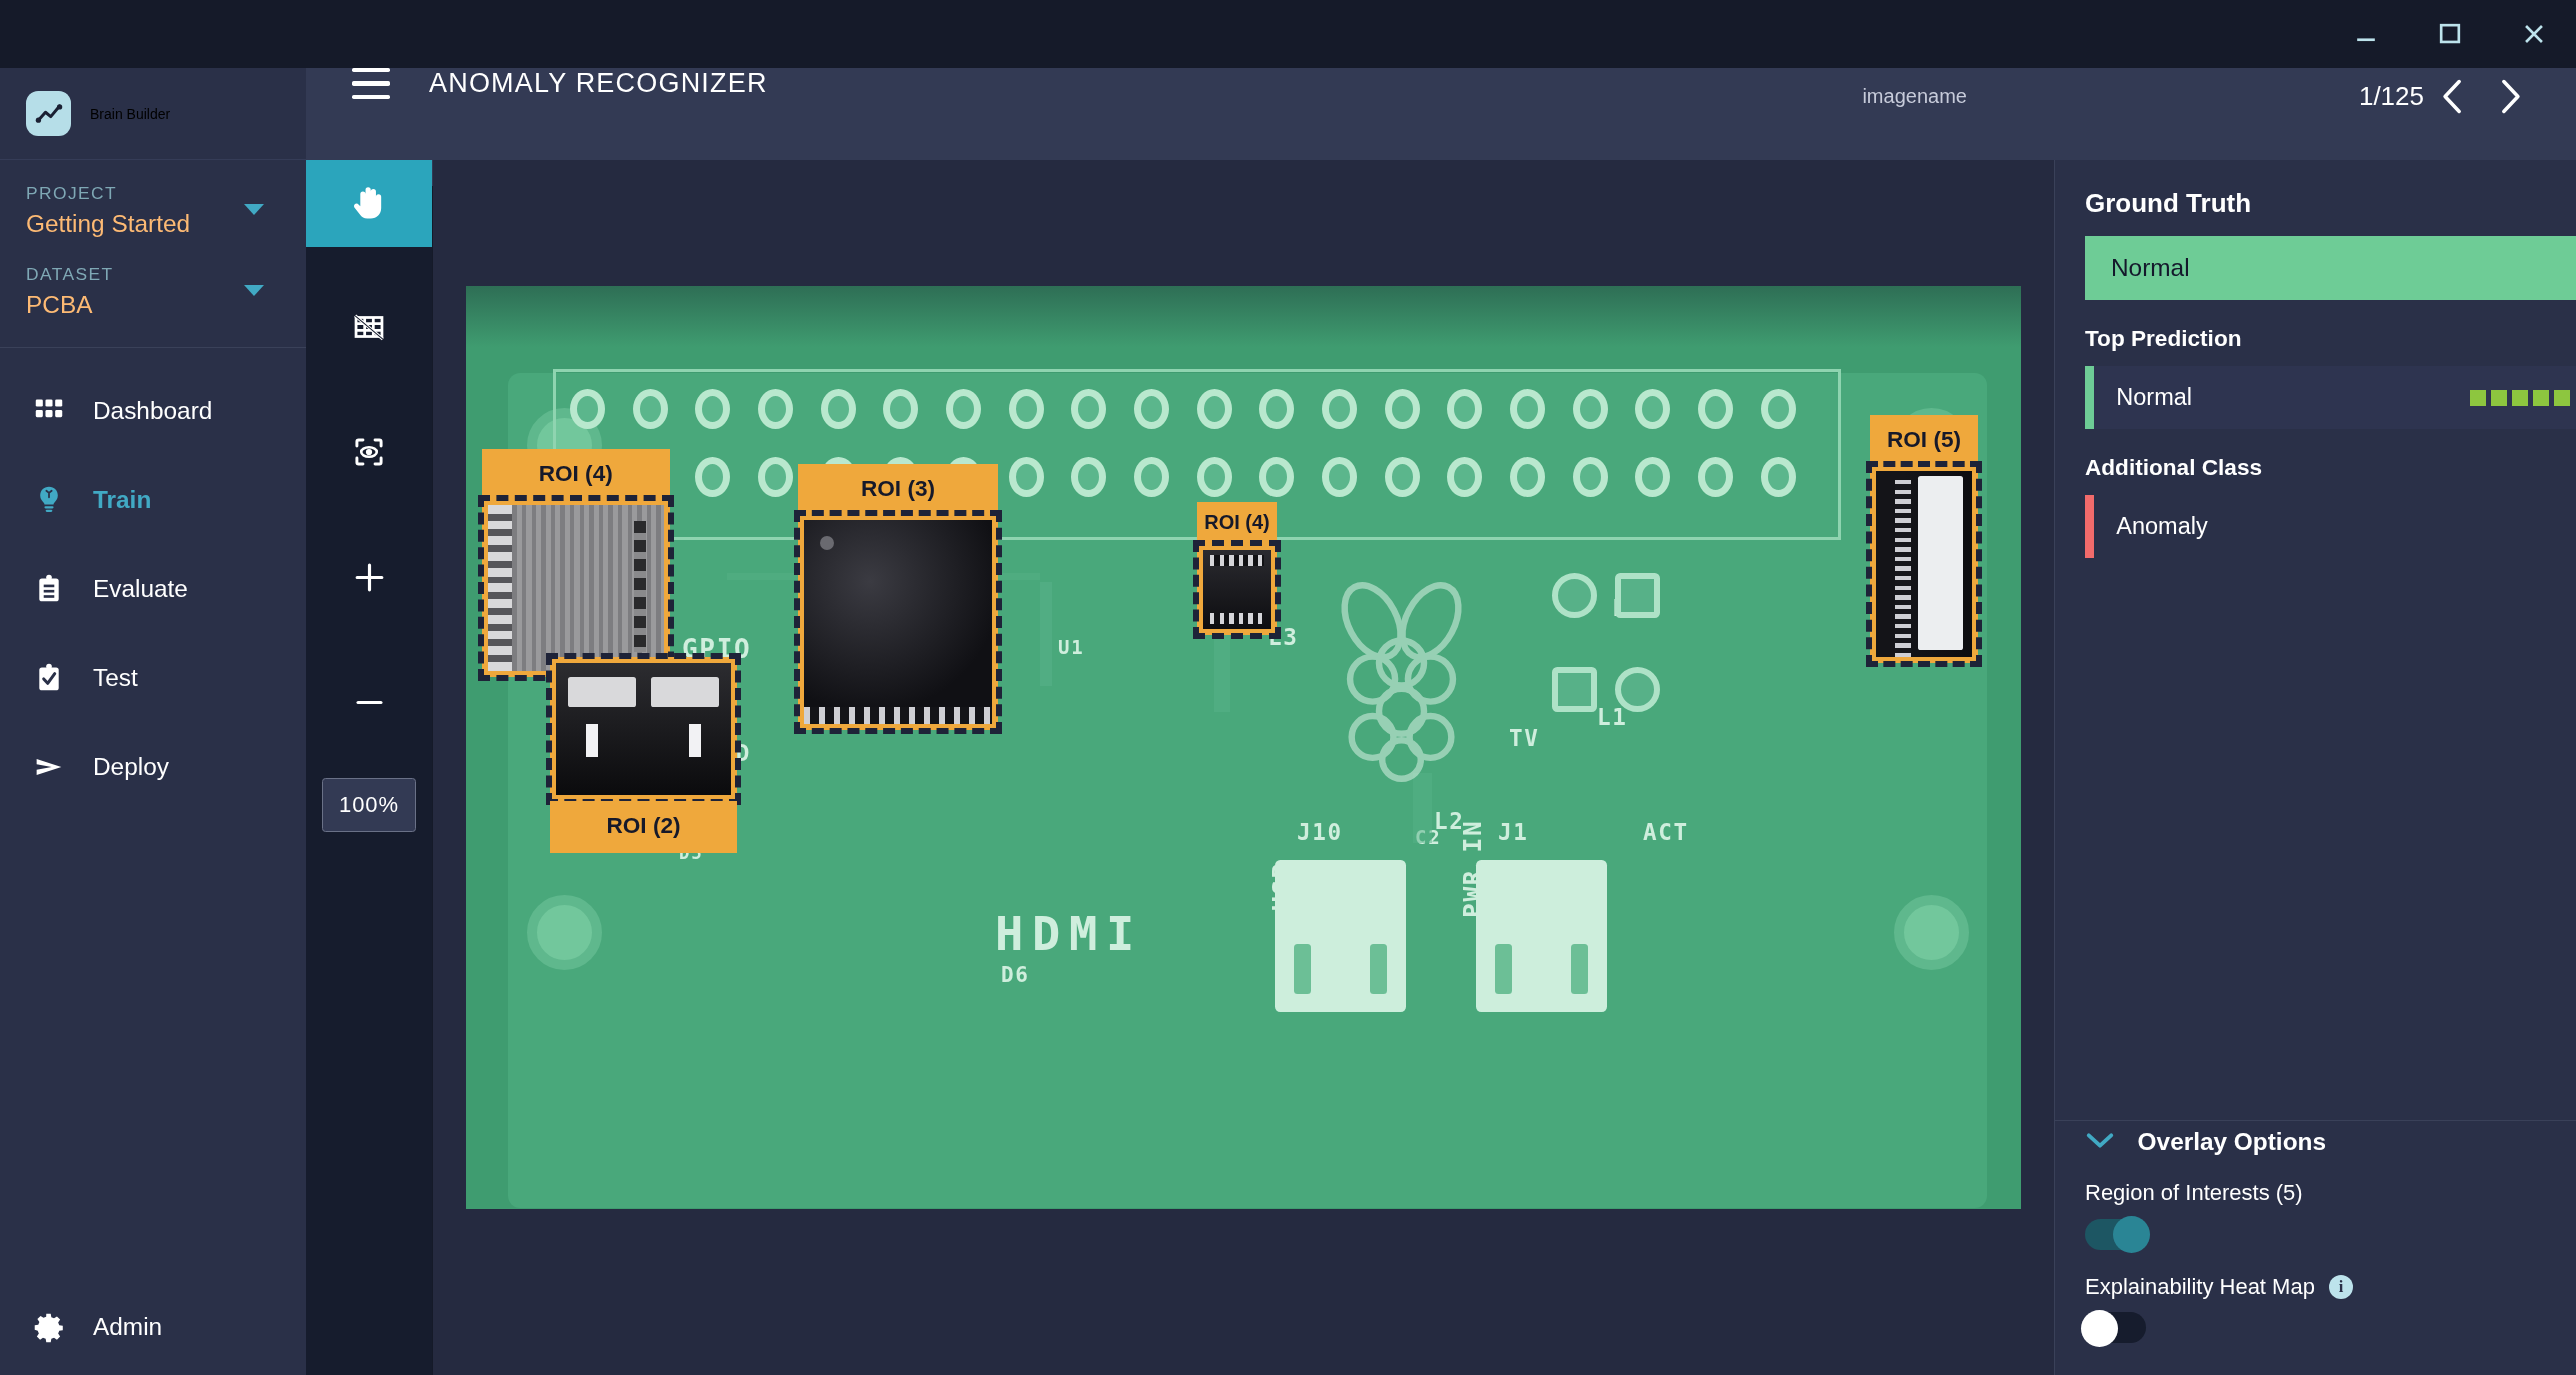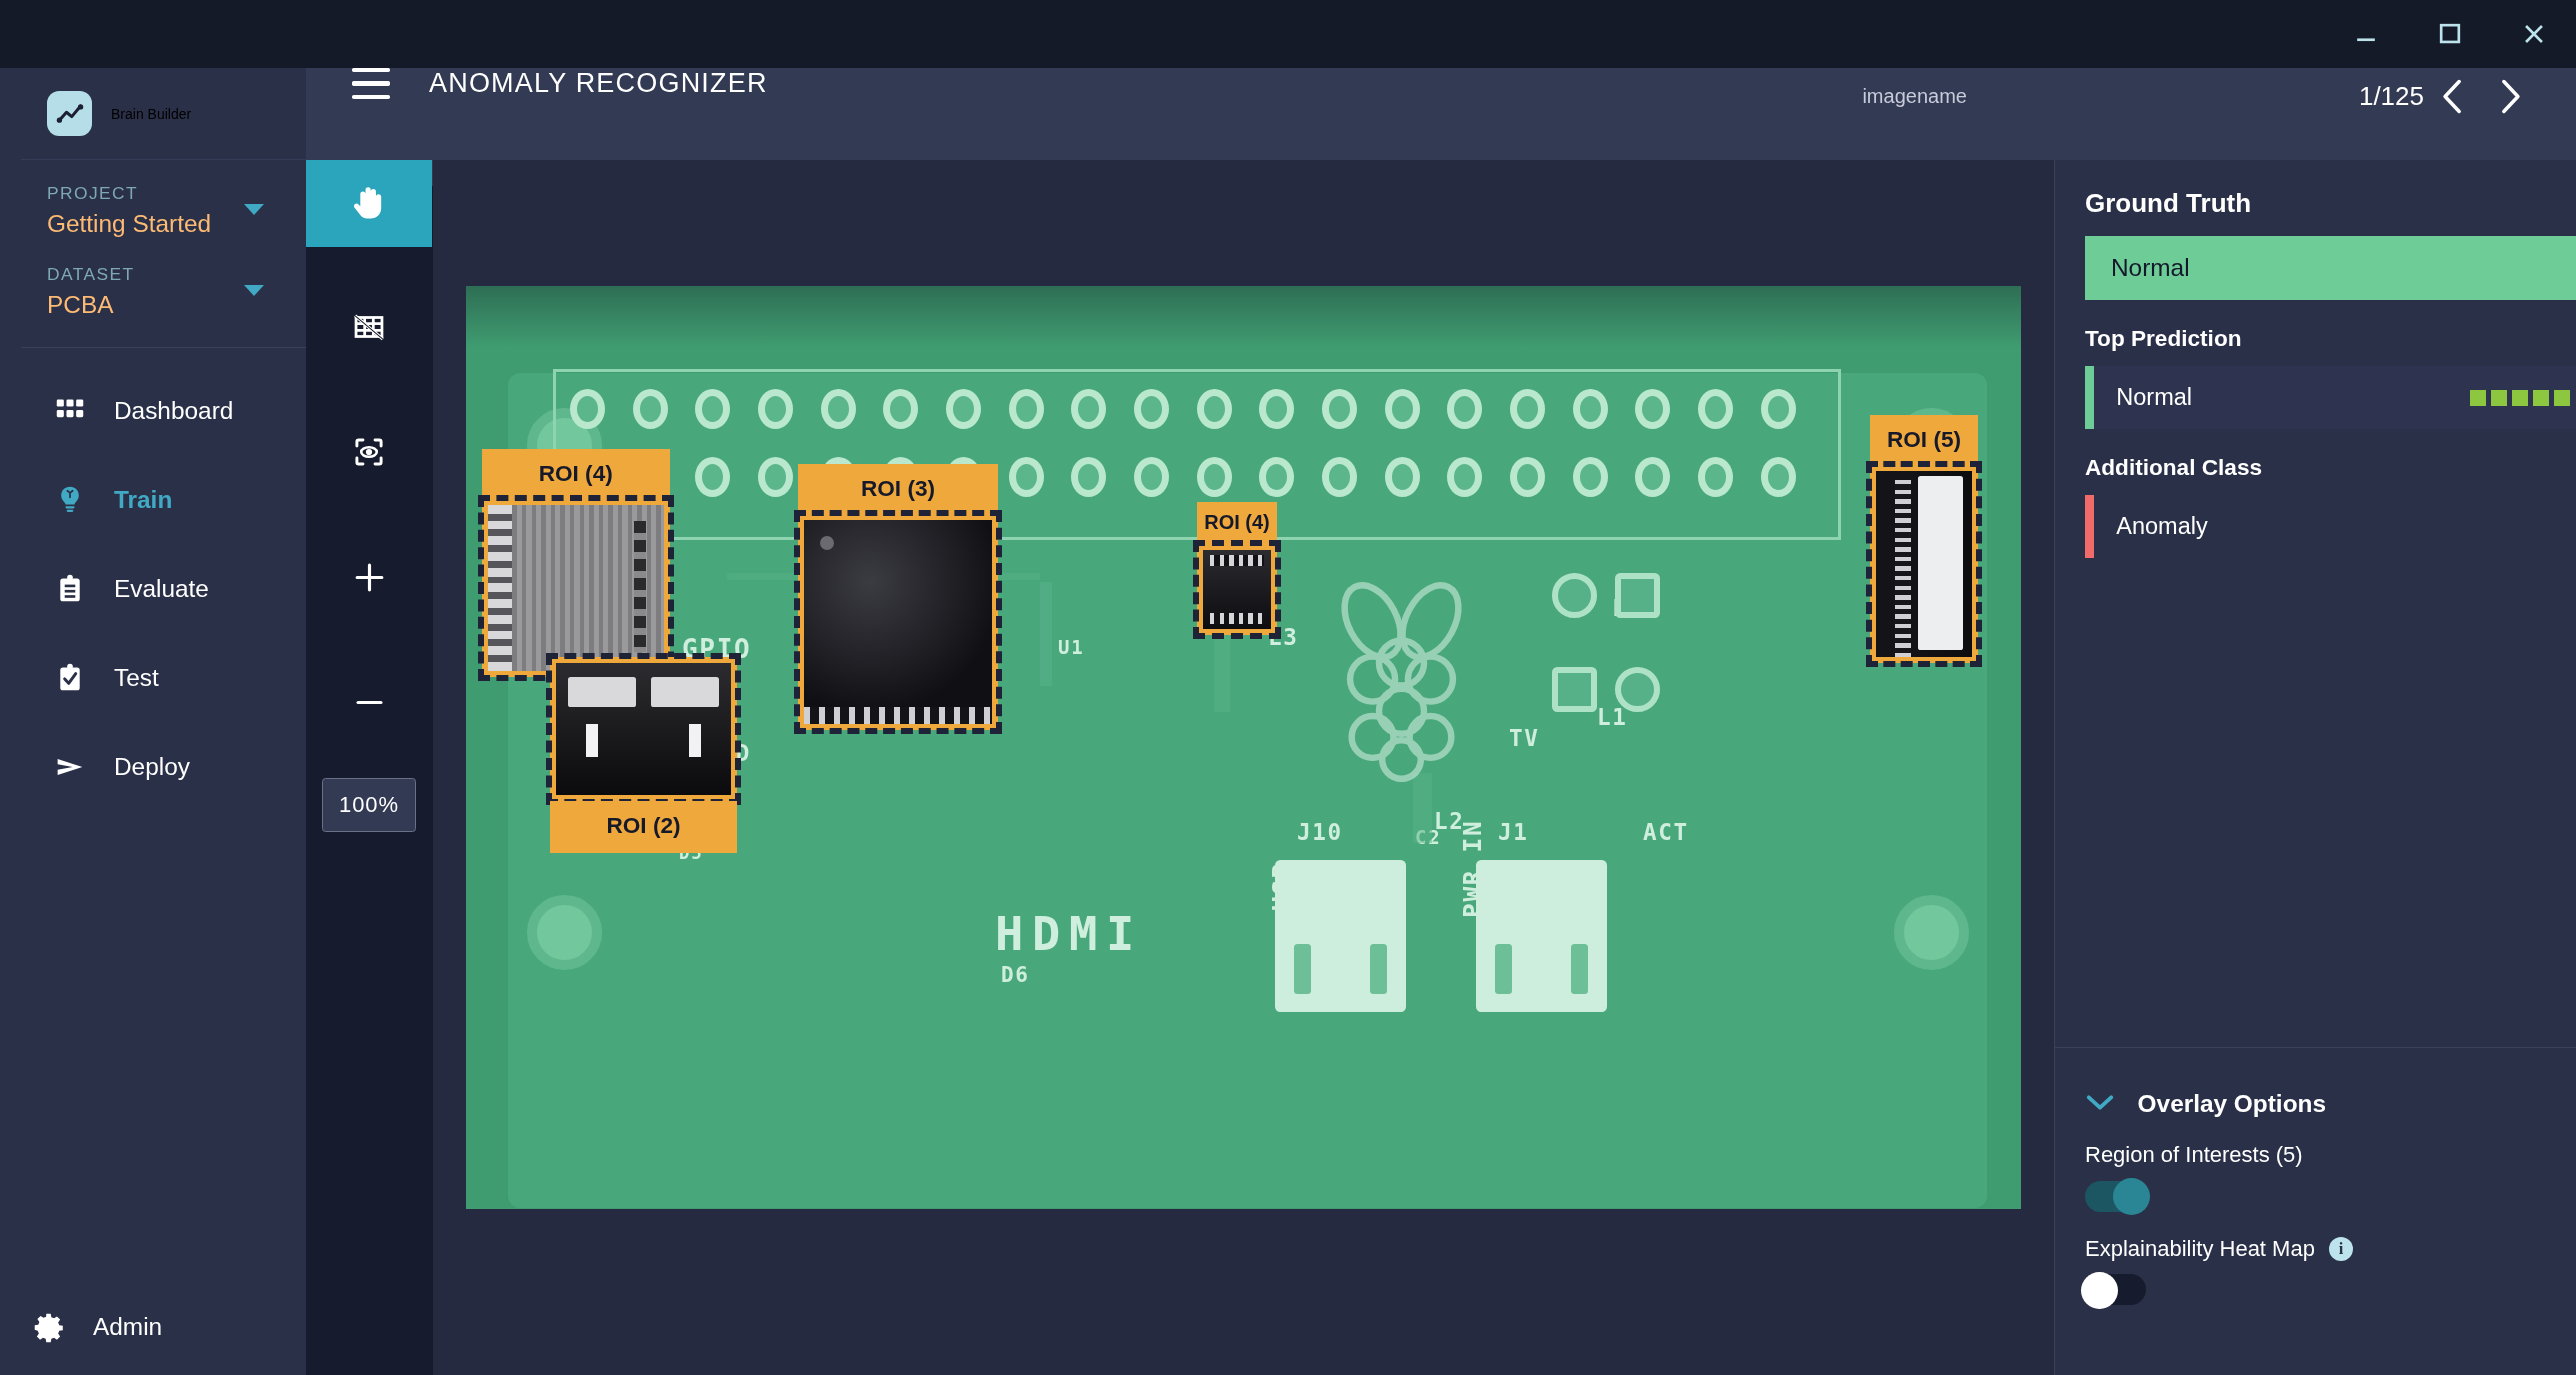--- a/index.html
+++ b/index.html
@@ -23,21 +23,20 @@
     display: flex; align-items: center; justify-content: center;
     color: #BDE3EC;
   }
   .wincontrol svg { display: block; }
 
   
   #sidebar {
     position: absolute; left: 0; top: 68px; width: 306px; height: 1307px;
     background: #2A3048;
     border-top-right-radius: 0;
-    padding-left: 21px;
   }
   #brand {
     height: 92px; display: flex; align-items: center; gap: 19px;
     padding: 0 0 0 26px;
     border-bottom: 0.9px solid #353C57;
   }
   #brand-logo {
     width: 45px; height: 45px; border-radius: 12.2px; background: #B6DEE8;
     display: flex; align-items: center; justify-content: center; flex: none;
   }
@@ -190,22 +189,22 @@
     margin: 14px 0 0 30px; width: 522px; height: 63px;
     display: flex; align-items: center; position: relative;
   }
   .class-row.pred { background: #2E3450; }
   .class-bar { width: 8.7px; height: 63px; flex: none; }
   .class-name { color: #FFFFFF; font-size: 23.5px; padding-left: 22.6px; }
   .conf-dots { position: absolute; right: 0px; display: flex; gap: 4.4px; }
   .conf-dot { width: 16.5px; height: 16.5px; background: #8DC63F; }
 
   #overlay-section {
-    position: absolute; left: 0; bottom: 0; width: 522px; height: 328px;
-    border-top: 0.9px solid #3A4159; padding: 42px 0 0 30px;
+    position: absolute; left: 0; bottom: 0; width: 522px; height: 255px;
+    border-top: 0.9px solid #3A4159; padding: 7px 0 0 30px;
   }
   #overlay-head { display: flex; align-items: center; gap: 22.6px; }
   #overlay-title { color: #FFFFFF; font-size: 24.4px; font-weight: bold; }
   .opt-label { color: #FFFFFF; font-size: 22px; margin-top: 24.4px; display: flex; align-items: center; gap: 14px; }
   .toggle { margin-top: 12.2px; width: 61px; height: 31px; border-radius: 15.7px; position: relative; }
   .toggle.on { background: #1D5663; }
   .toggle.on .knob { position: absolute; right: -4.4px; top: -2.6px; width: 37px; height: 37px; border-radius: 50%; background: #2A8595; }
   .toggle.off { background: #161C2D; }
   .toggle.off .knob { position: absolute; left: -4.4px; top: -2.6px; width: 37px; height: 37px; border-radius: 50%; background: #FFFFFF; }
   .info-icon {

